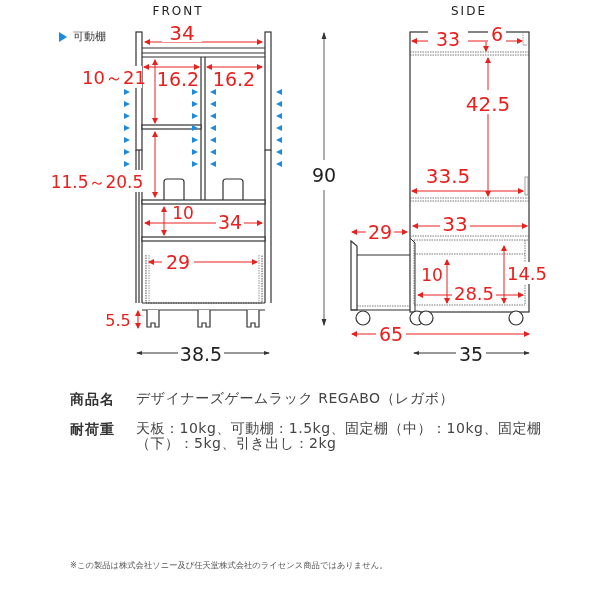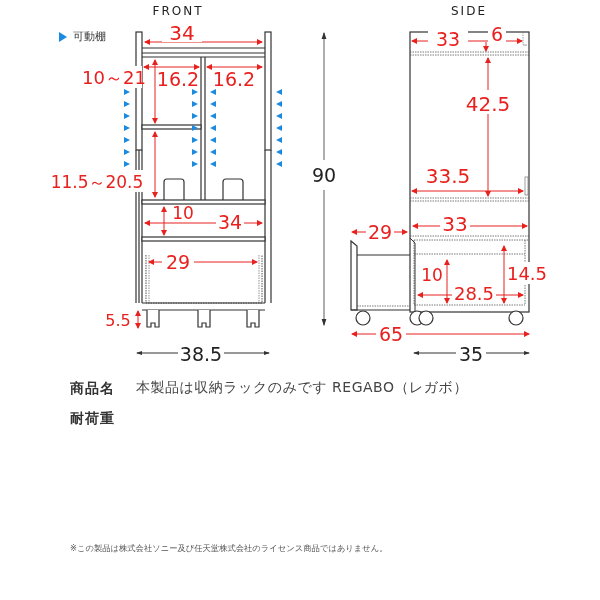--- a/index.html
+++ b/index.html
@@ -4,25 +4,25 @@
 <style>
   html, body { margin: 0; padding: 0; background: #ffffff; }
   body { width: 600px; height: 600px; position: relative; overflow: hidden;
          font-family: "DejaVu Sans", sans-serif; color: #222; }
   svg.draw { position: absolute; left: 0; top: 0; }
   .lbl-red { fill: #e8201e; font-family: "DejaVu Sans", sans-serif; }
   .lbl-blk { fill: #222; font-family: "DejaVu Sans", sans-serif; }
   .legend { position: absolute; left: 49px; top: 29px; font-size: 11px; color: #333; display: flex; align-items: center; padding-left: 10px; }
   .legend .tri { width: 0; height: 0; border-top: 5px solid transparent; border-bottom: 5px solid transparent;
                  border-left: 8px solid #1a8be0; margin-right: 6px; }
-  .specs { position: absolute; left: 70px; top: 380px; width: 480px; }
+  .specs { position: absolute; left: 70px; top: 391px; width: 480px; }
   .row { display: flex; align-items: flex-start; margin-bottom: 12px; }
   .row .k { width: 66px; font-size: 14px; font-weight: bold; color: #333; letter-spacing: 1px; }
   .row .v { flex: 1; font-size: 14px; color: #444; line-height: 15px; letter-spacing: 0.5px; }
-  .notes { position: absolute; left: 70px; top: 542px; width: 470px; font-size: 8.3px; color: #555; line-height: 13px; }
+  .notes { position: absolute; left: 70px; top: 559px; width: 470px; font-size: 8.3px; color: #555; line-height: 13px; }
 </style>
 </head>
 <body>
 
 <svg class="draw" width="600" height="370" viewBox="0 0 600 370">
   <defs>
     <marker id="ar" markerWidth="6" markerHeight="6" refX="5" refY="3" orient="auto">
       <path d="M0,0 L6,3 L0,6 z" fill="#e8201e"></path>
     </marker>
     <marker id="al" markerWidth="6" markerHeight="6" refX="1" refY="3" orient="auto">
@@ -231,22 +231,23 @@
 </svg>
 
 <div class="legend">
   <span class="tri"></span>
   <span>可動棚</span>
 </div>
 
 <div class="specs">
   <div class="row">
     <div class="k">商品名</div>
-    <div class="v">本製品は収納ラックのみです REGABO（レガボ）</div>
+    <div class="v">デザイナーズゲームラック REGABO（レガボ）</div>
   </div>
   <div class="row">
     <div class="k">耐荷重</div>
+    <div class="v">天板：10kg、可動棚：1.5kg、固定棚（中）：10kg、固定棚（下）：5kg、引き出し：2kg</div>
   </div>
 </div>
 
 <div class="notes">
   <div>※この製品は株式会社ソニー及び任天堂株式会社のライセンス商品ではありません。</div>
 </div>
 
 </body></html>

